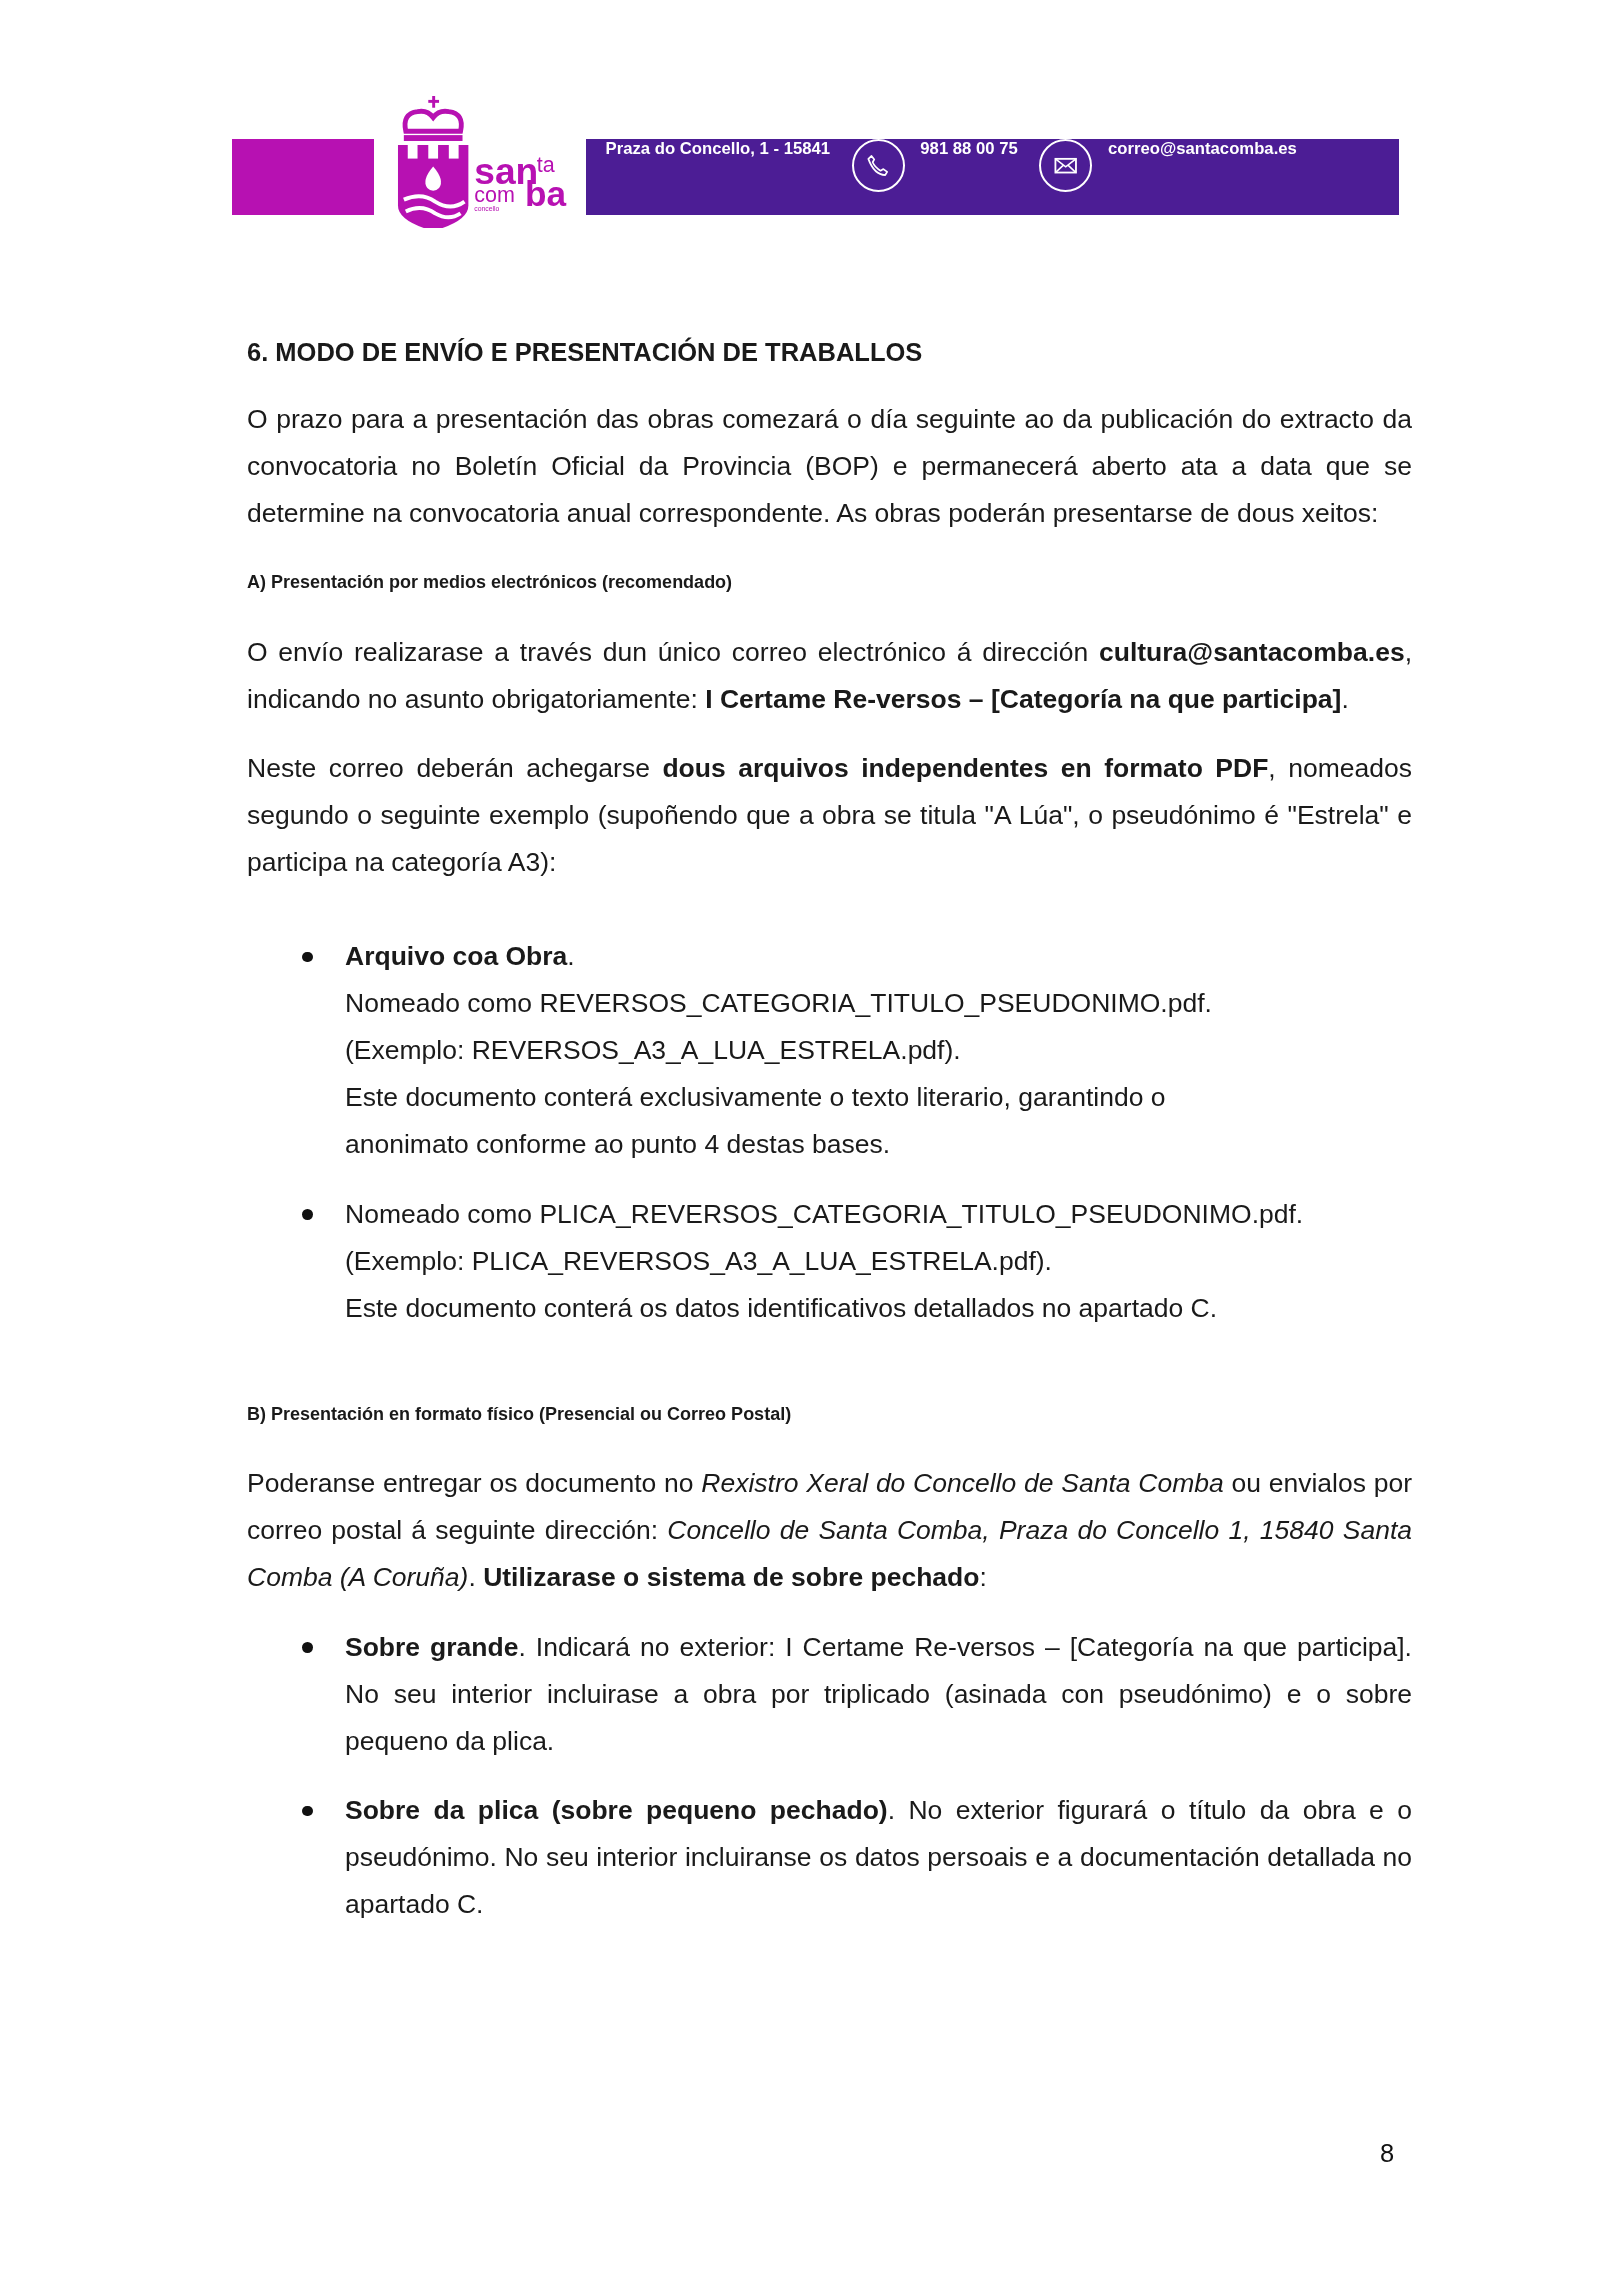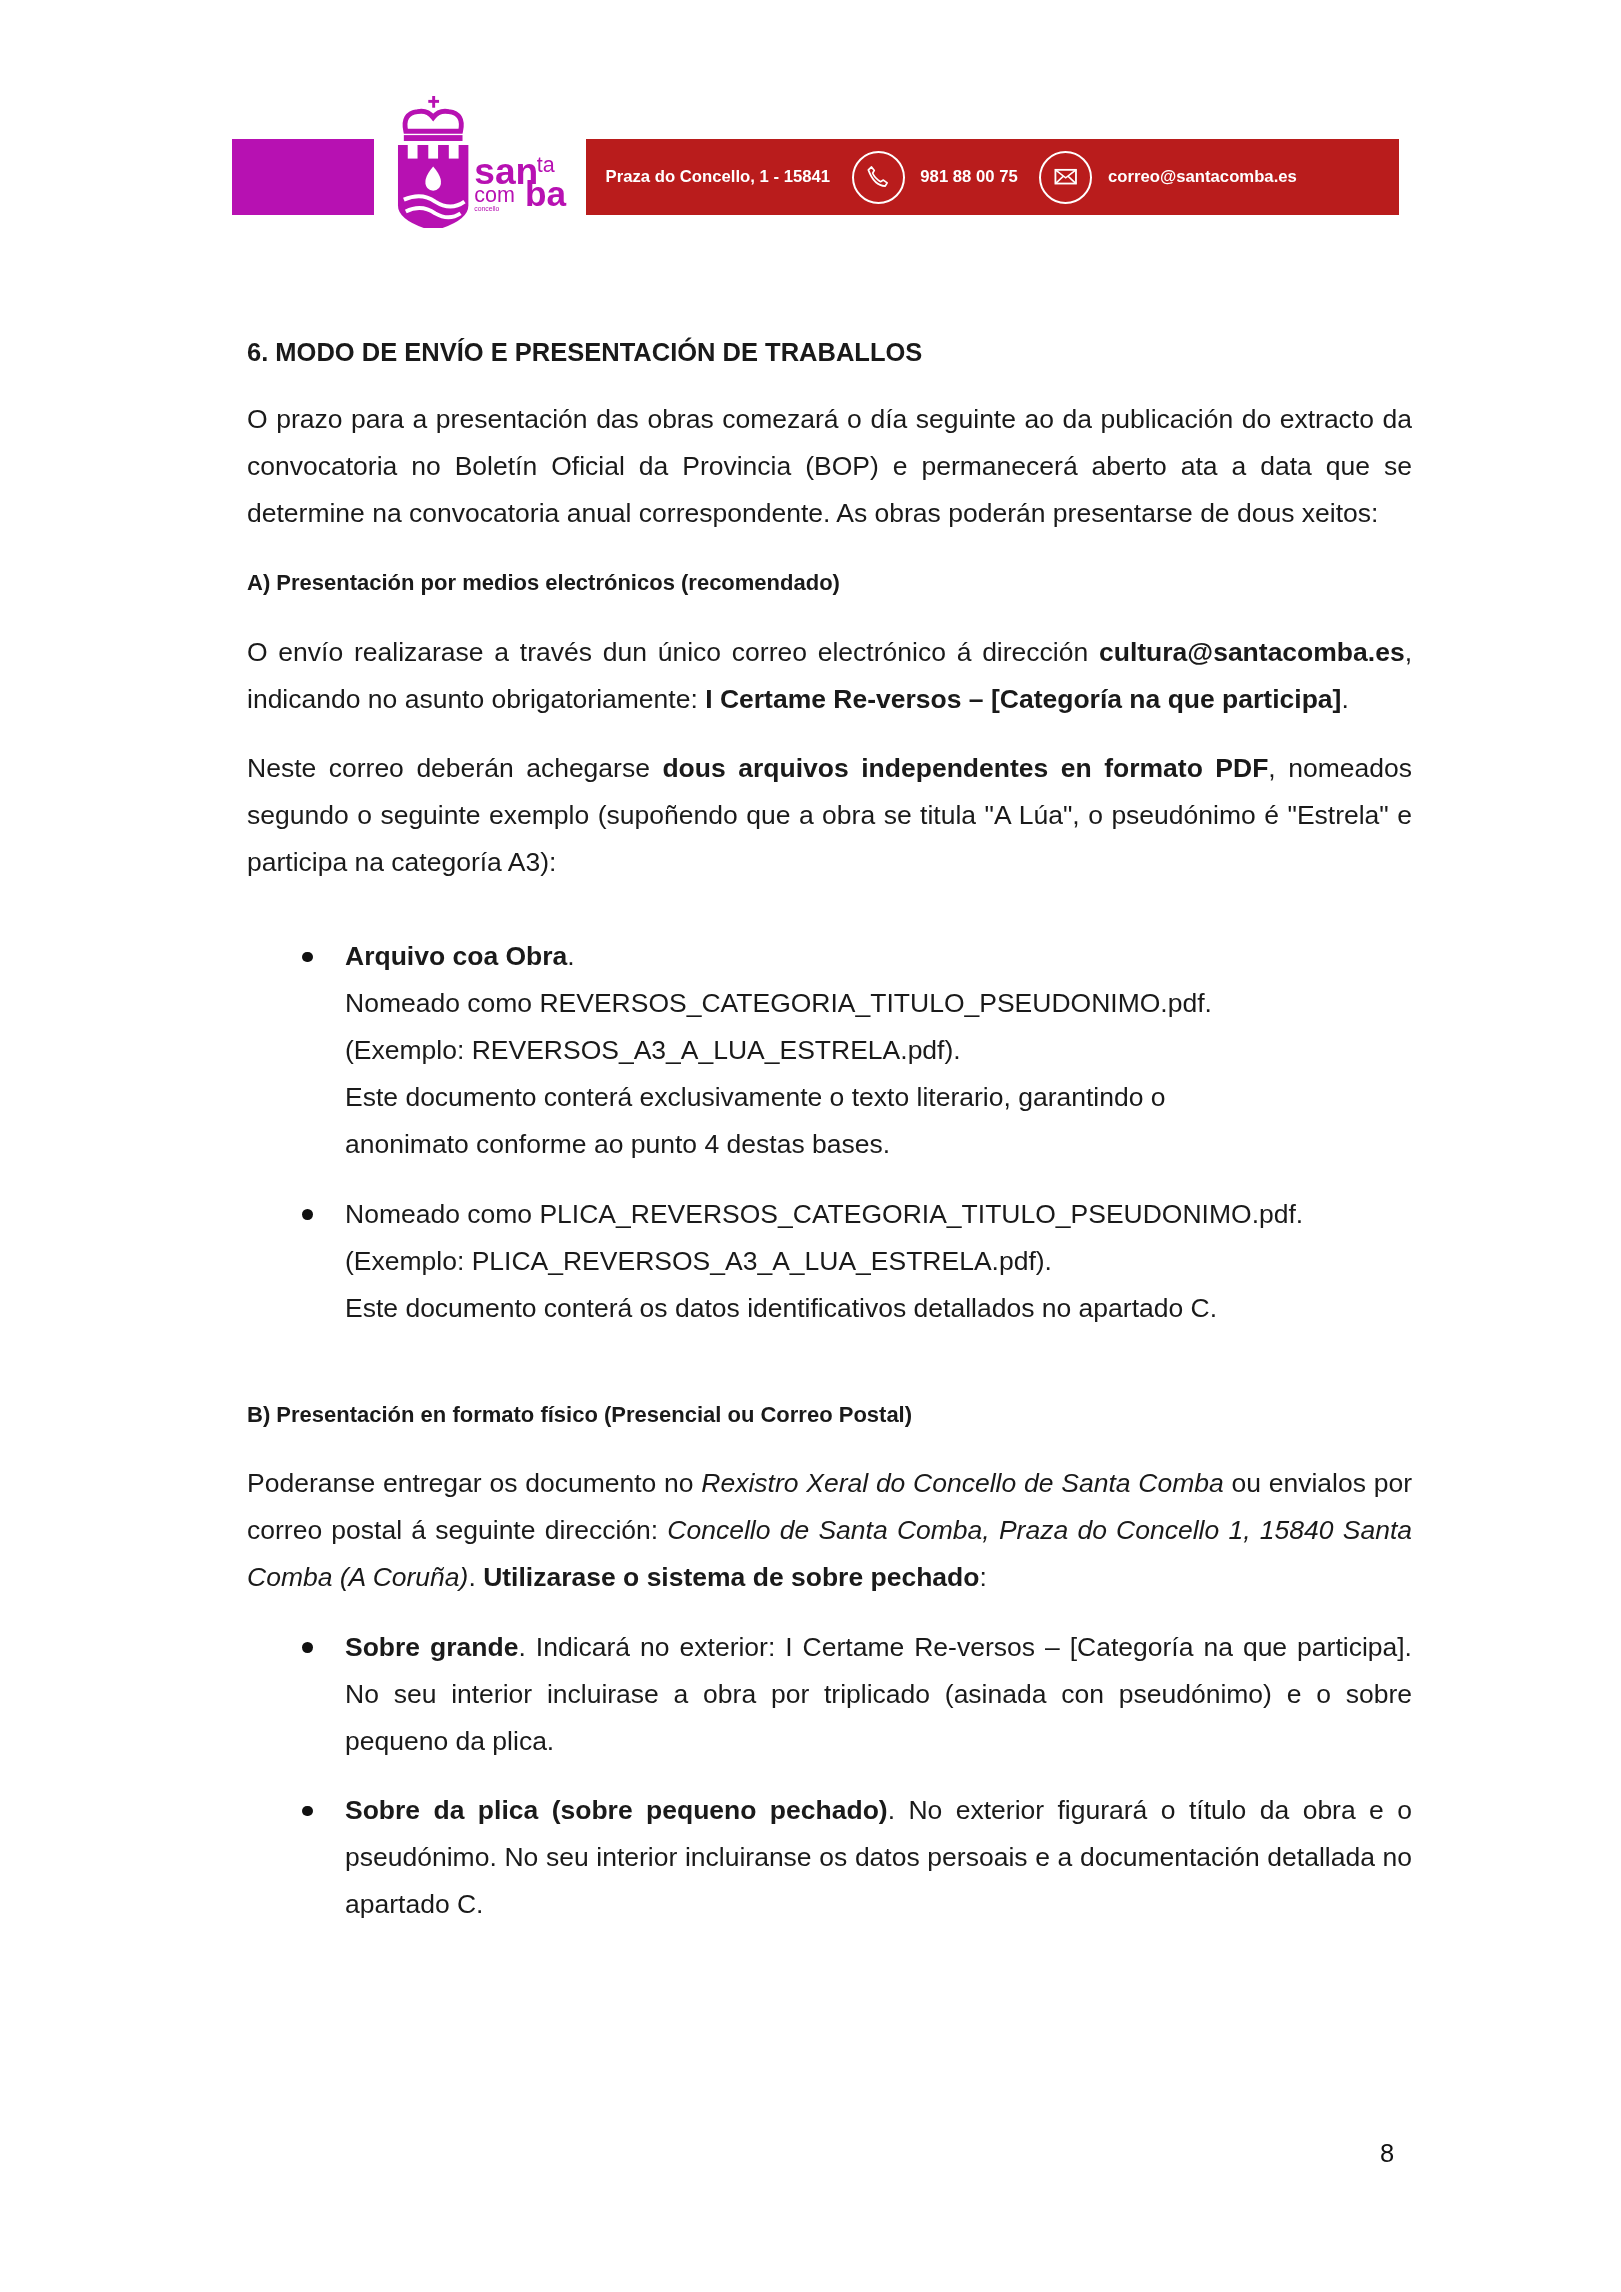--- a/index.html
+++ b/index.html
@@ -2,33 +2,33 @@
 <html><head>
 <meta charset="utf-8">
 <style>
   html, body { margin: 0; padding: 0; background: #ffffff; }
   body { width: 1621px; height: 2293px; position: relative; overflow: hidden;
          font-family: "Liberation Sans", "DejaVu Sans", sans-serif; color: #1a1a1a; }
 
   
   .hdr-bar-left { position: absolute; left: 232px; top: 139px; width: 142px; height: 76px; background: #b711b2; }
   .hdr-logo { position: absolute; left: 392px; top: 96px; width: 186px; height: 132px; }
-  .hdr-bar-right { position: absolute; left: 586px; top: 139px; width: 813px; height: 76px; background: #b91c1c;
-                   display: flex; align-items: center; color: #fff; font-weight: bold; font-size: 16.7px; }
+  .hdr-bar-right { position: absolute; left: 586px; top: 139px; width: 813px; height: 76px; background: #4c1d95;
+                   display: flex; align-items: flex-start; color: #fff; font-weight: bold; font-size: 16.7px; }
   .hdr-bar-right .addr { margin-left: 19.6px; }
   .hdr-circle { width: 53px; height: 53px; border: 2px solid #fff; border-radius: 50%; display: flex;
                 align-items: center; justify-content: center; margin: 0 15.7px 0 21.6px; box-sizing: border-box; }
   .hdr-circle svg { width: 27.4px; height: 27.4px; }
 
   
   .content { position: absolute; left: 247px; top: 329px; width: 1165px;
              font-family: "Liberation Sans", sans-serif; font-size: 26.5px; line-height: 47px; }
   .content p { margin: 0; text-align: justify; }
   .h1 { font-weight: bold; font-size: 25.5px; line-height: 46px; margin: 0 0 20.6px 0; }
-  .h2 { font-weight: bold; font-size: 22px; margin: 0; }
+  .h2 { font-weight: bold; font-size: 18px; margin: 0; }
   .gap { height: 22.5px; }
   .gap-lg { height: 47px; }
   b { font-weight: bold; text-align: center; }
   i { }
 
   ul.bullets { list-style: none; margin: 0; padding: 0; }
   ul.bullets li { position: relative; padding-left: 98px; text-align: justify; }
   ul.bullets li .dot { position: absolute; left: 55px; top: 18.6px; width: 10.8px; height: 10.8px;
                        border-radius: 50%; background: #111; }
   ul.bullets li .line { display: block; text-align: left; }

